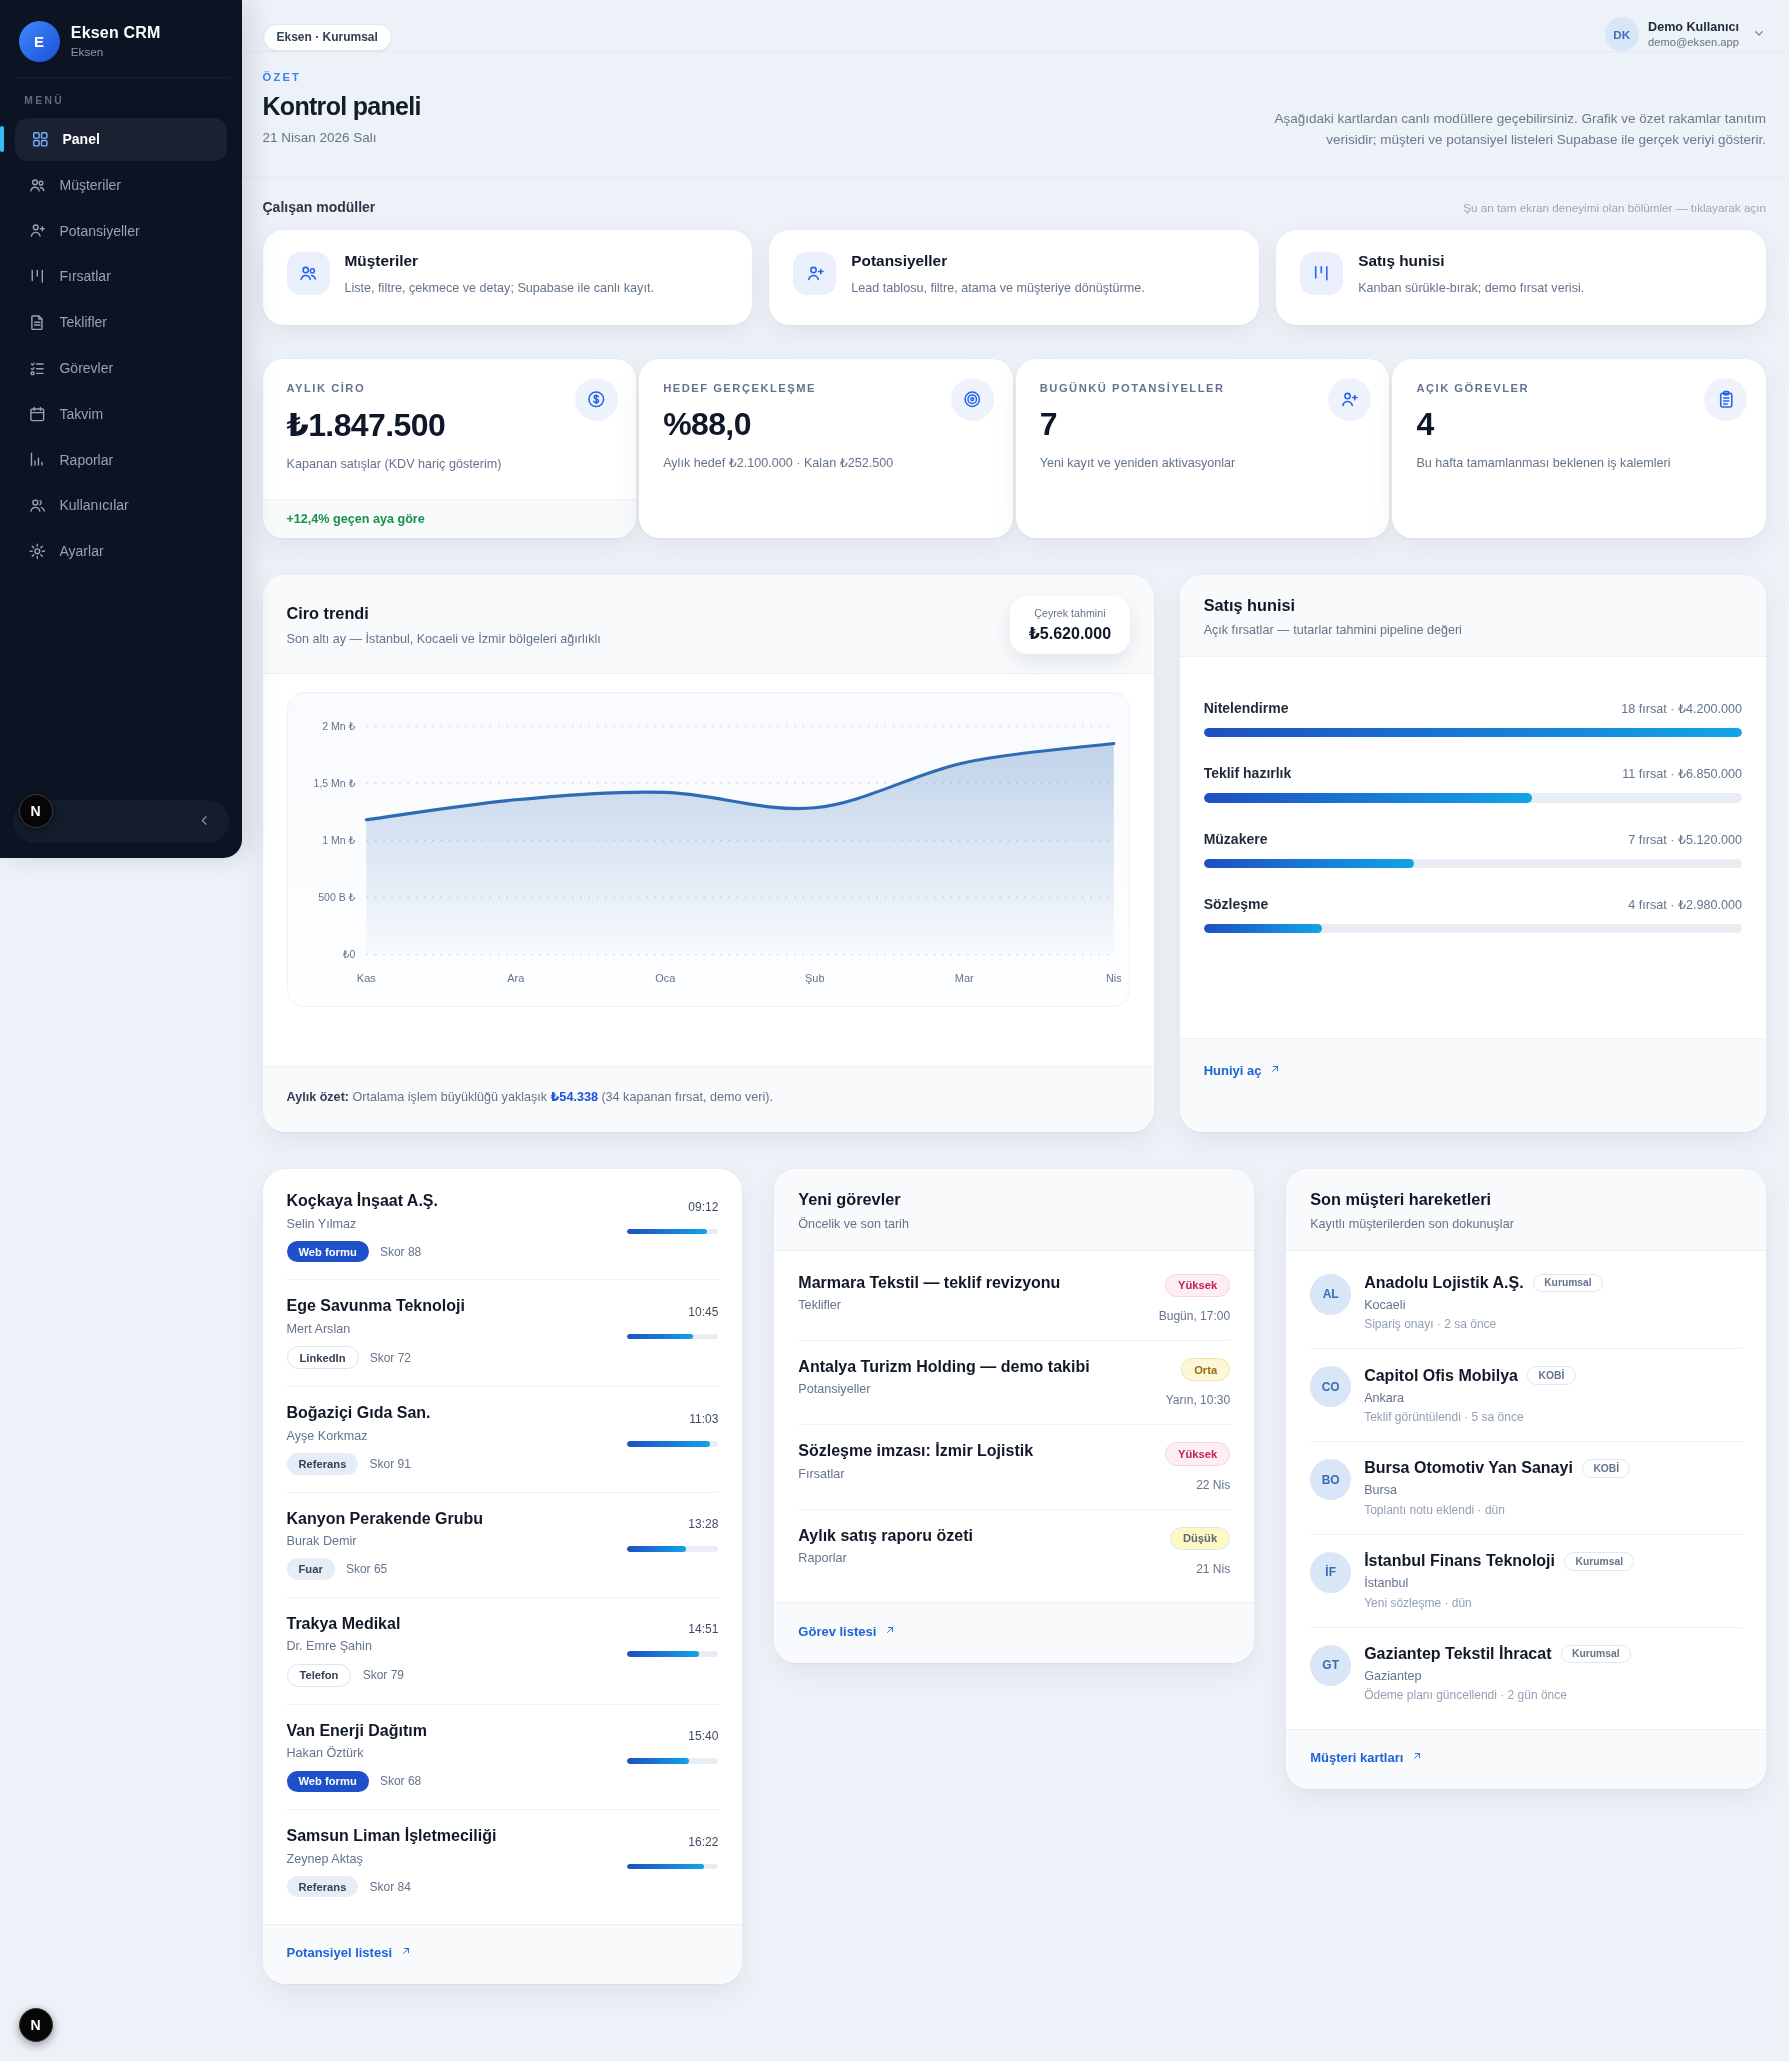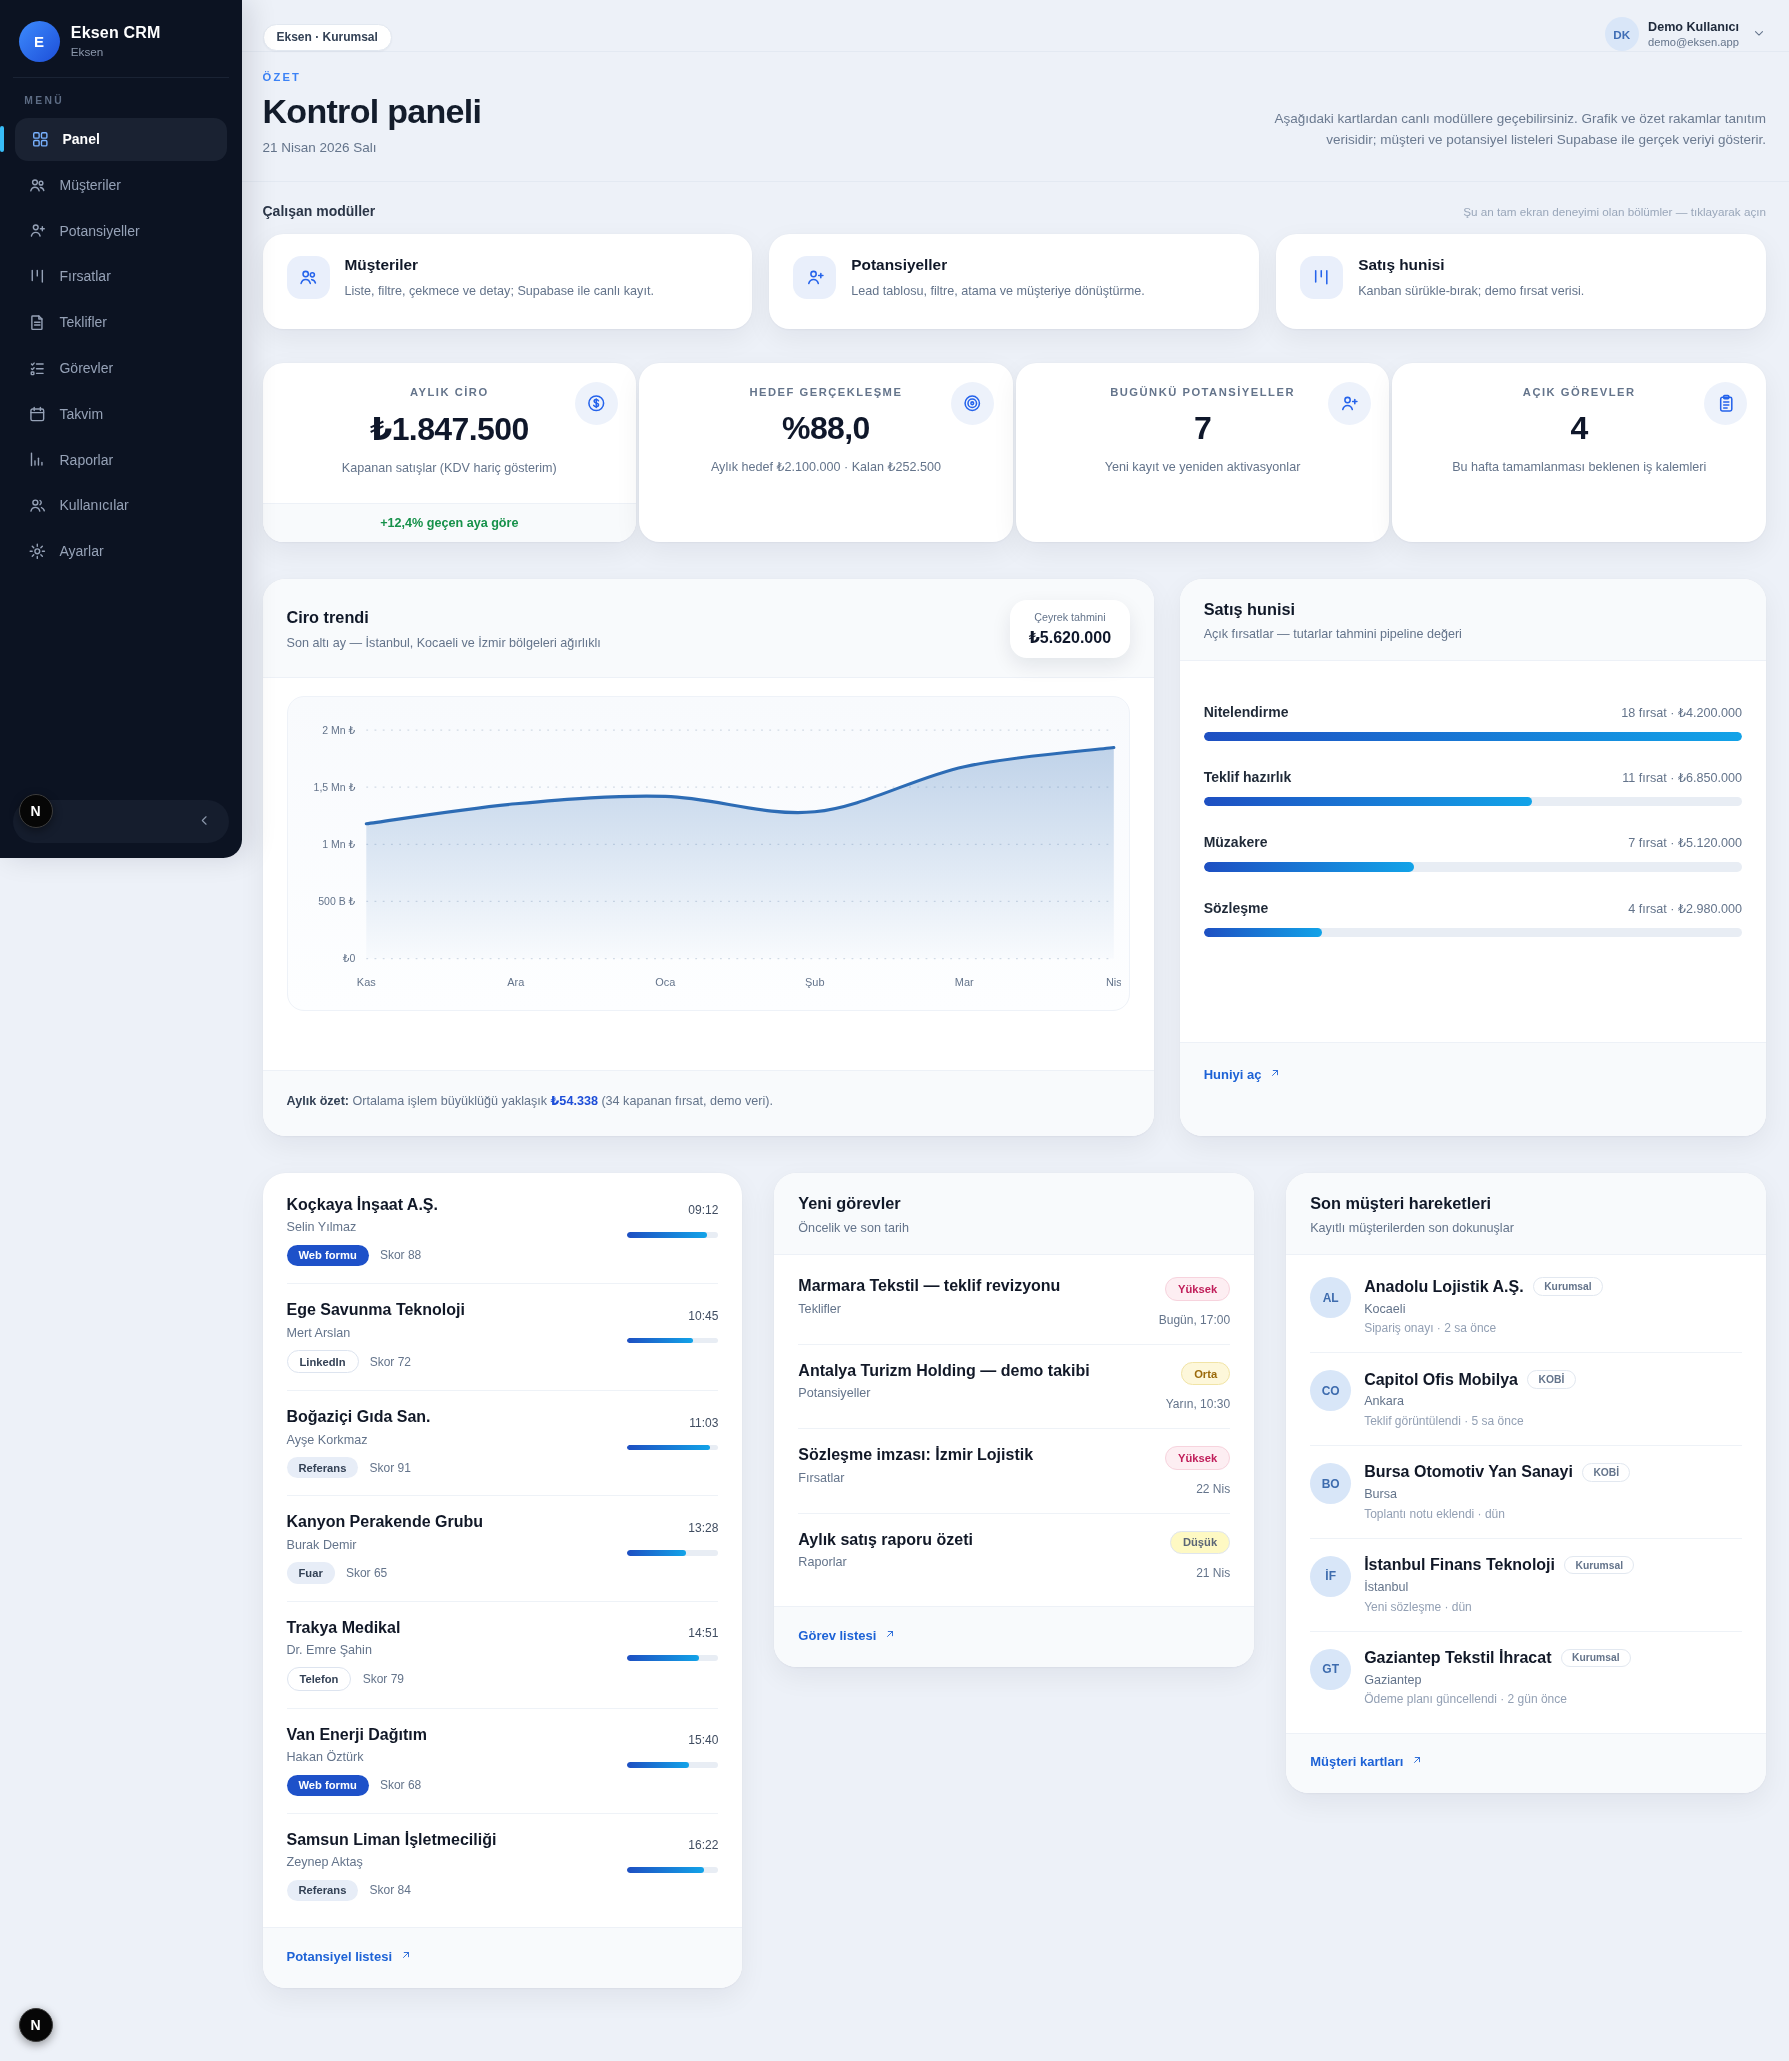--- a/index.html
+++ b/index.html
@@ -52,42 +52,42 @@
   .user-chip { display:flex; align-items:center; gap:9.3px; cursor:pointer; }
   .user-avatar { width:34px; height:34px; border-radius:50%; background:#d9e6f8; color:#3f6db5;
     font-size:11.7px; font-weight:700; display:grid; place-items:center; }
   .user-name { font-size:12.6px; font-weight:700; color:#1e293b; }
   .user-email { font-size:11.2px; color:#64748b; margin-top:1.9px; }
   .user-chip svg { width:14px; height:14px; color:#64748b; margin-left:3.7px; }
 
   .title-row { display:flex; justify-content:space-between; padding:18.6px 24px 26px 20.5px;
     border-bottom:0.9px solid #e3e9f2; }
   .eyebrow { color:#3b82f6; font-size:11.2px; font-weight:700; letter-spacing:2.2px; }
-  .page-title { font-size:34px; font-weight:700; color:#131c2b; letter-spacing:-0.7px; margin-top:9.3px; }
+  .page-title { font-size:25px; font-weight:700; color:#131c2b; letter-spacing:-0.7px; margin-top:9.3px; }
   .page-date { font-size:13.5px; color:#64748b; margin-top:9.3px; }
   .page-intro { max-width:541px; text-align:right; font-size:13.5px; line-height:1.62; color:#6b7a90; margin-top:37px; }
 
   .section { padding:20.5px 24px 0 20.5px; }
   .sec-row { display:flex; align-items:baseline; justify-content:space-between; }
   .sec-title { font-size:14px; font-weight:700; color:#2b3648; }
   .sec-hint { font-size:11.7px; color:#9aa7ba; }
 
   .card-shadow { box-shadow:0 0.9px 1.9px rgba(16,24,40,.04), 0 9.3px 28px rgba(16,24,40,.06); }
 
   .module-grid { display:grid; grid-template-columns:repeat(3,1fr); gap:17px; margin-top:15px; }
   .module-card { background:#fff; border-radius:20.5px; padding:22.4px 24px 28px; display:flex; gap:15px;
     align-items:flex-start; cursor:pointer; }
   .module-icon { width:43px; height:43px; border-radius:14px; background:#e9effb; color:#2563eb;
     display:grid; place-items:center; flex:0 0 auto; }
   .module-icon svg { width:20.5px; height:20.5px; }
   .module-title { font-size:15.4px; font-weight:700; color:#101828; }
   .module-desc { font-size:12.6px; color:#64748b; margin-top:8.4px; line-height:1.5; }
 
   .kpi-section { padding:34px 24px 0 20.5px; }
-  .kpi-grid { display:grid; grid-template-columns:repeat(4,1fr); gap:3px;text-align:center; }
+  .kpi-grid { display:grid; grid-template-columns:repeat(4,1fr); gap:3px; }
   .kpi-card { background:#fff; border-radius:20.5px; overflow:hidden; min-height:179px; display:flex; flex-direction:column; }
   .kpi-body { position:relative; padding:22.4px 24px 15px; flex:1; }
   .kpi-icon { position:absolute; right:18.6px; top:18.6px; width:43px; height:43px; border-radius:50%;
     background:#edf2fb; color:#2563eb; display:grid; place-items:center; }
   .kpi-icon svg { width:20.5px; height:20.5px; }
   .kpi-label { font-size:11.2px; font-weight:700; letter-spacing:1.5px; color:#64748b; }
   .kpi-value { font-size:32px; font-weight:700; color:#0f172a; letter-spacing:-0.6px; margin-top:12px; }
   .kpi-desc { font-size:12.6px; color:#64748b; margin-top:11.2px; line-height:1.45; }
   .kpi-foot { border-top:0.9px solid #edf1f7; background:#f8fafc; padding:12px 24px; font-size:12.6px;
     font-weight:600; color:#16914a; }

